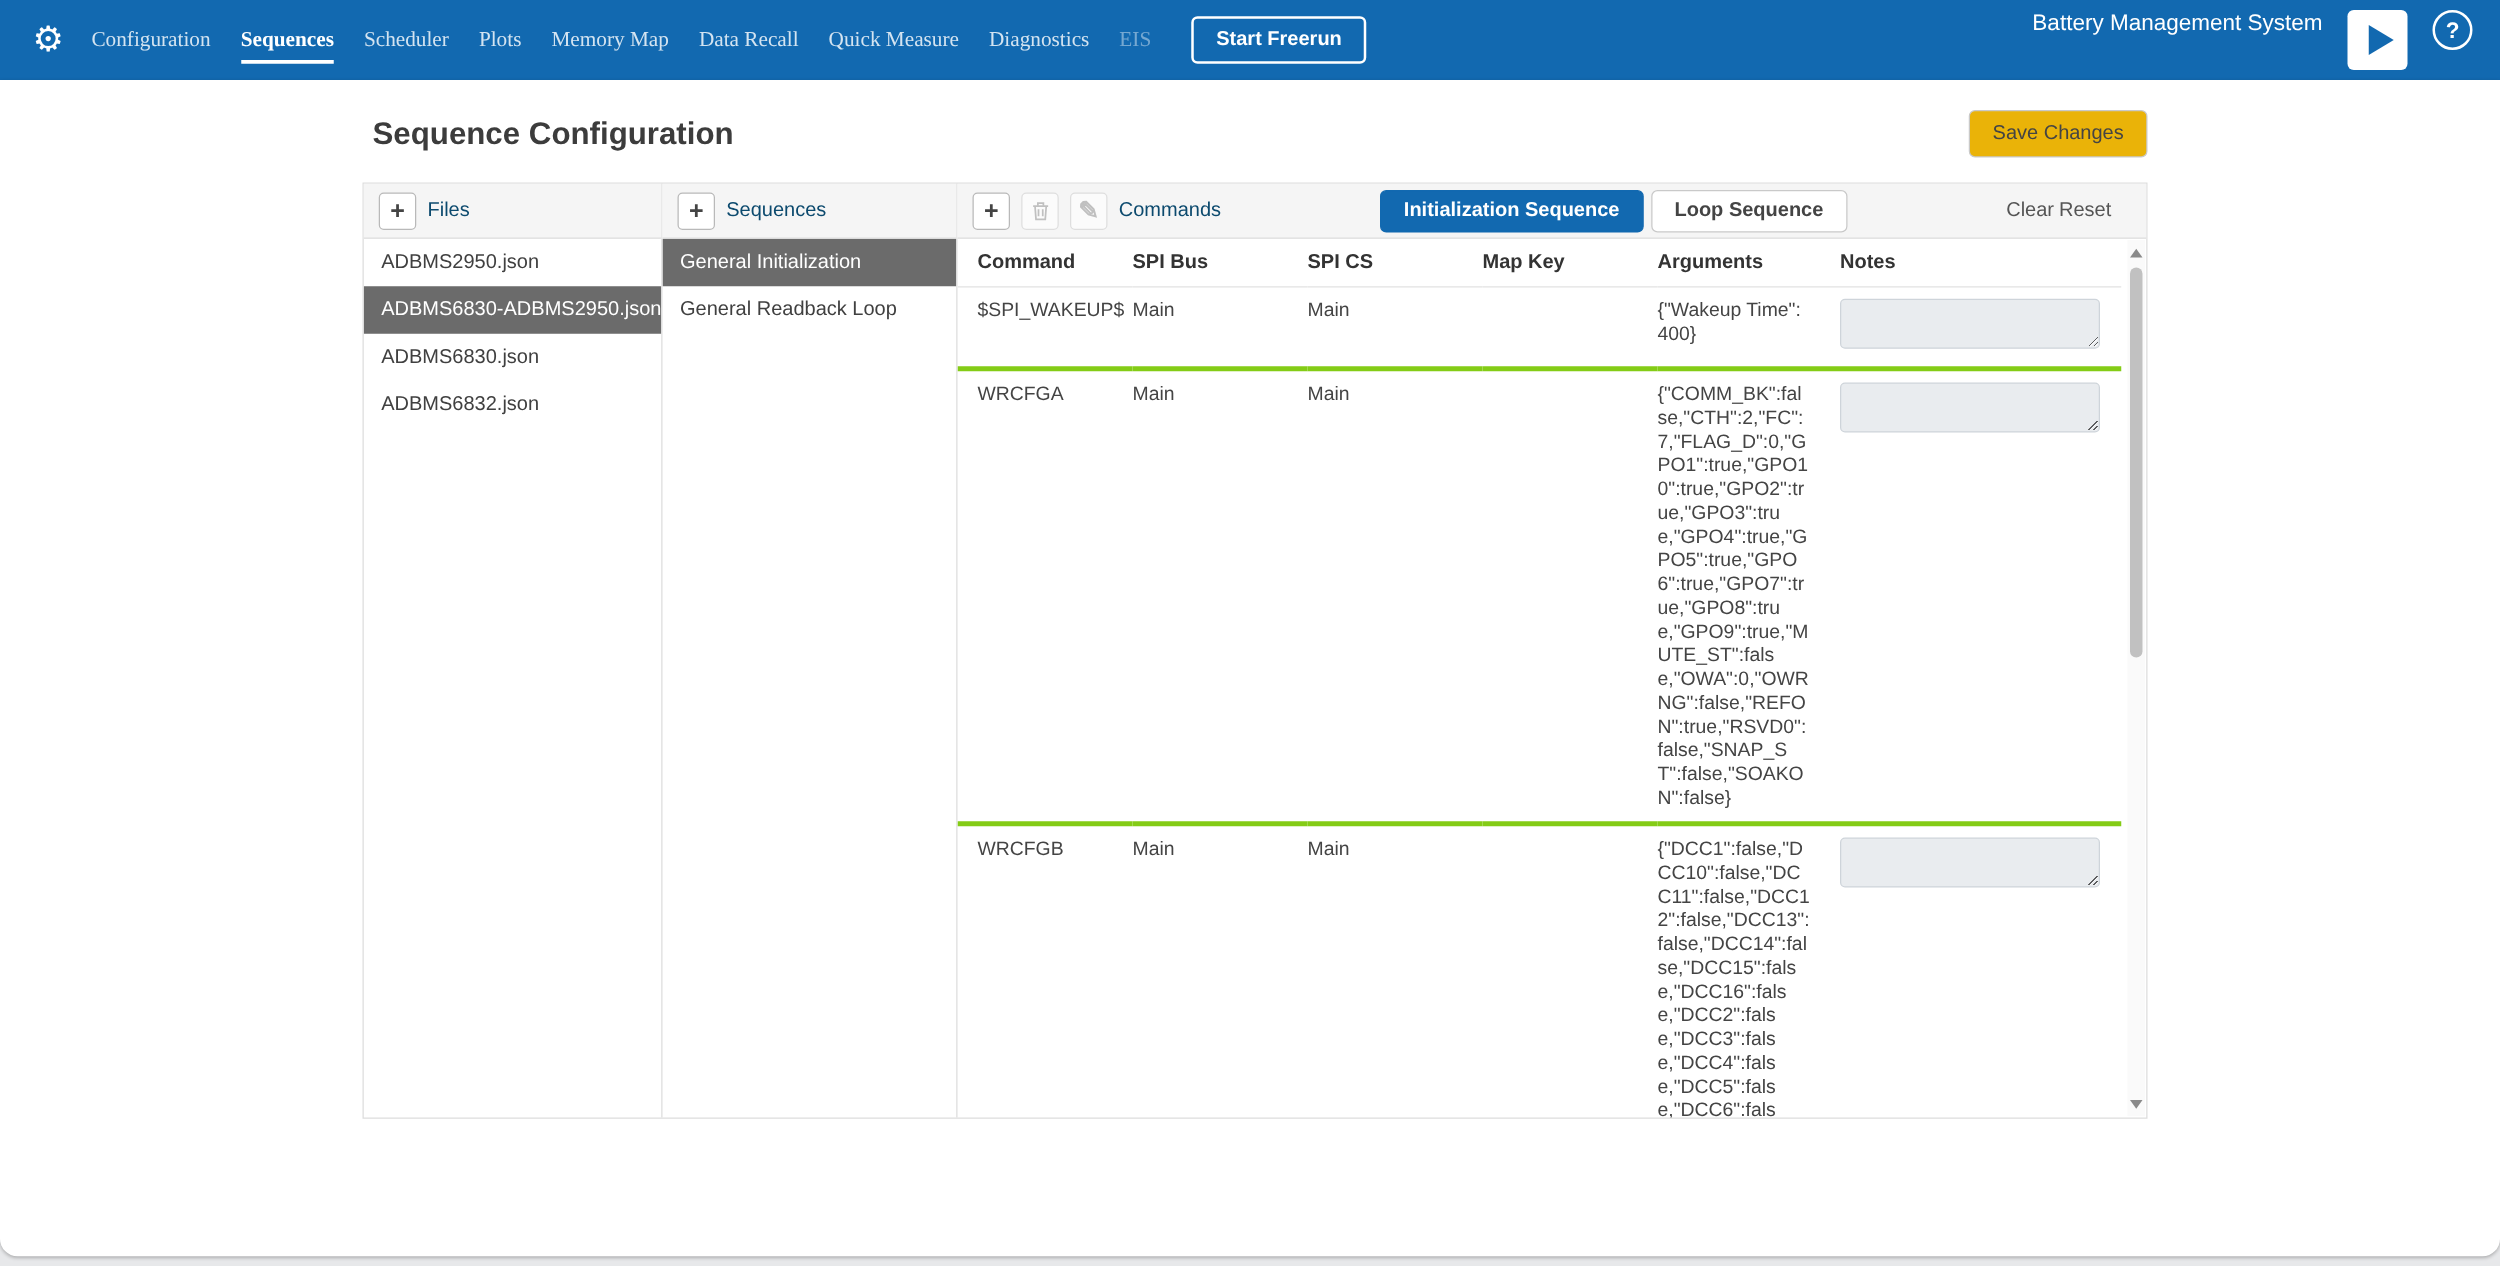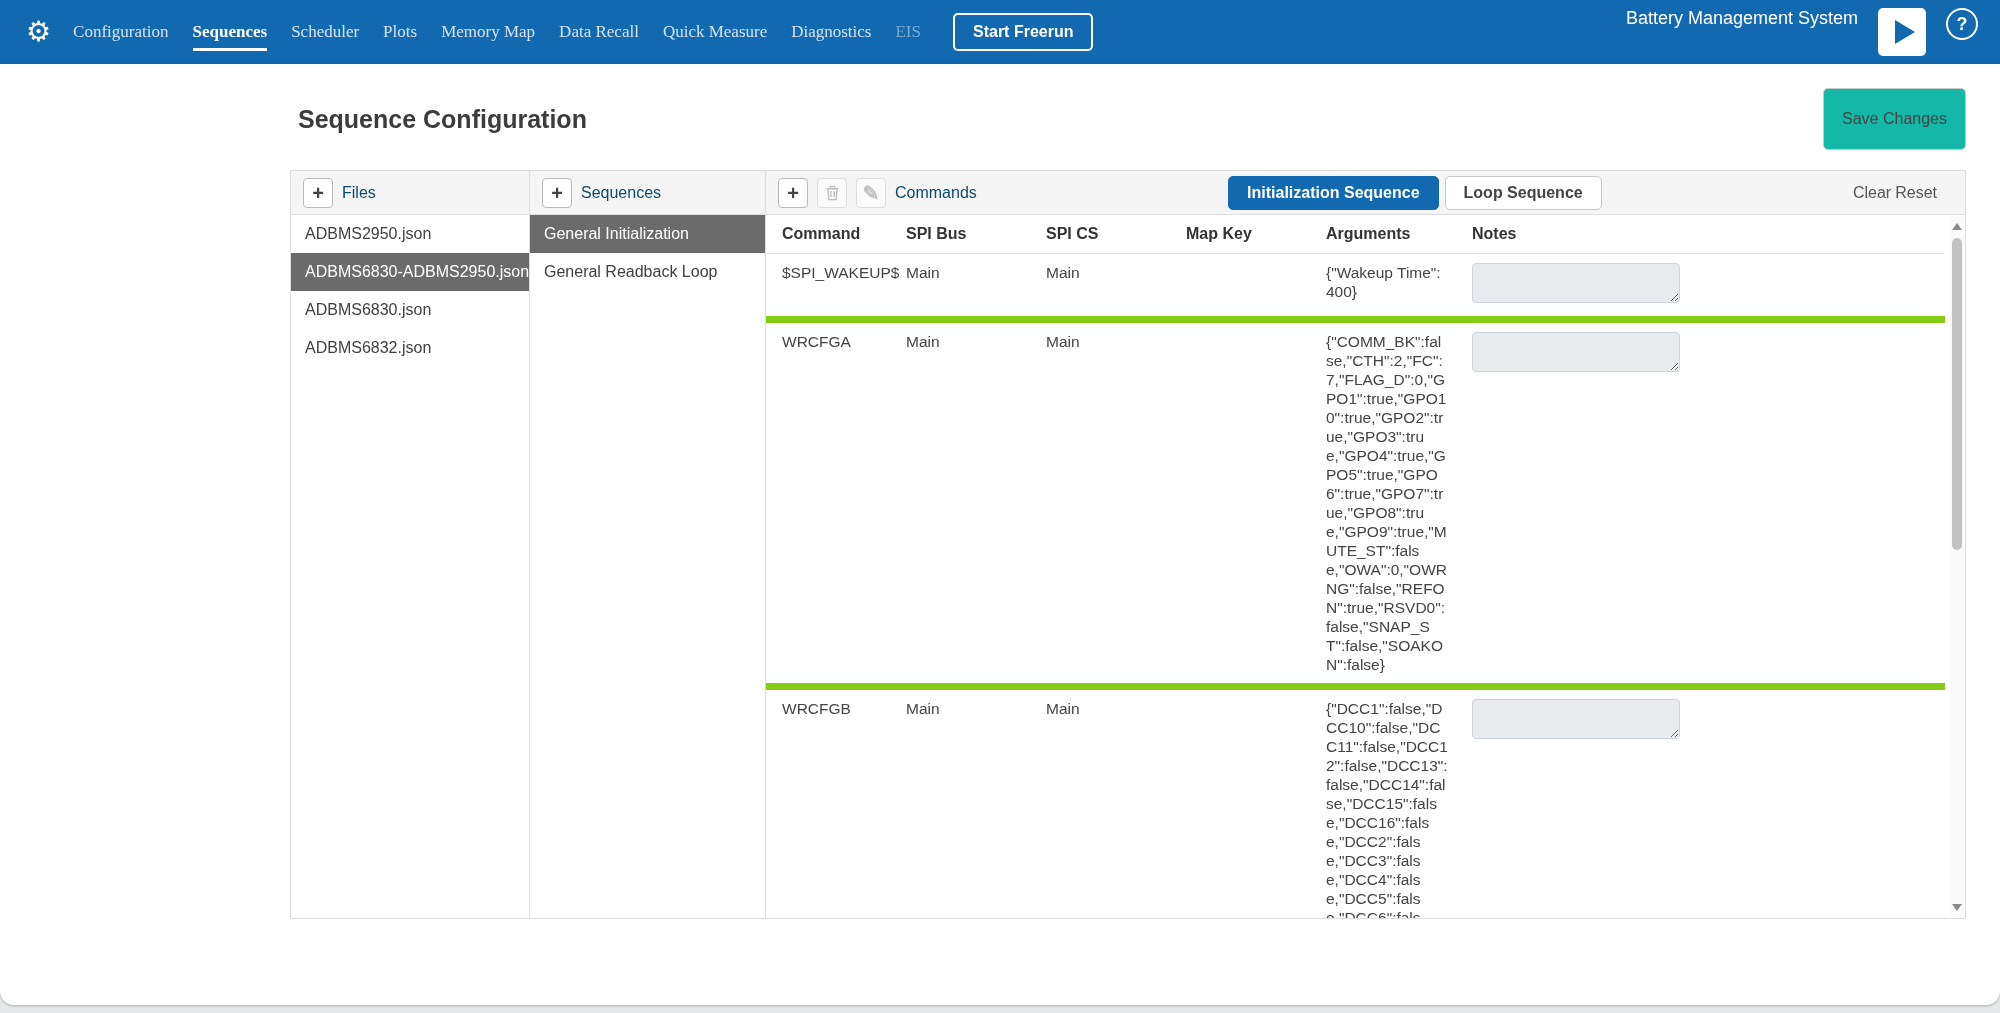--- a/index.html
+++ b/index.html
@@ -94,42 +94,42 @@
     background: #fff;
     height: 941px;
     border-radius: 0 0 14px 14px;
     box-shadow: 0 1px 3px rgba(0,0,0,0.25);
     position: relative;
     overflow: hidden;
   }
   .content {
     position: absolute;
     left: 290px;
-    width: 1676px;
+    width: 1428px;
     top: 0;
   }
   .page-head {
     display: flex;
     align-items: center;
     justify-content: space-between;
     padding: 24px 0 20px 8px;
   }
   .page-title {
     font-size: 25px;
     font-weight: bold;
     color: #3c3c3c;
   }
   .save-btn {
-    background: #14b8a6;
+    background: #eab308;
     border: 1px solid #c9c9c9;
     border-radius: 5px;
     font-family: inherit;
     font-size: 16px;
     color: #444;
-    padding: 21px 18px;
+    padding: 9px 18px;
     cursor: pointer;
   }
 
   
   .panels {
     display: flex;
     border: 1px solid #ddd;
     height: 749px;
     background: #fff;
   }
@@ -231,21 +231,21 @@
     font-weight: bold;
     color: #333;
     padding: 10px 10px 10px 0;
     border-bottom: 1px solid #e2e2e2;
   }
   .cmd-table td {
     vertical-align: top;
     font-size: 15.5px;
     color: #444;
     padding: 9px 10px 9px 0;
-    border-bottom: 7px solid #84cc16;
+    border-bottom: 4px solid #84cc16;
     line-height: 19px;
   }
   .cmd-table th:first-child, .cmd-table td:first-child { padding-left: 16px; }
   .args-cell { word-break: break-all; width: 122px; }
   .notes-ta {
     width: 208px;
     height: 40px;
     background: #e9ecef;
     border: 1px solid #ced4da;
     border-radius: 4px;

